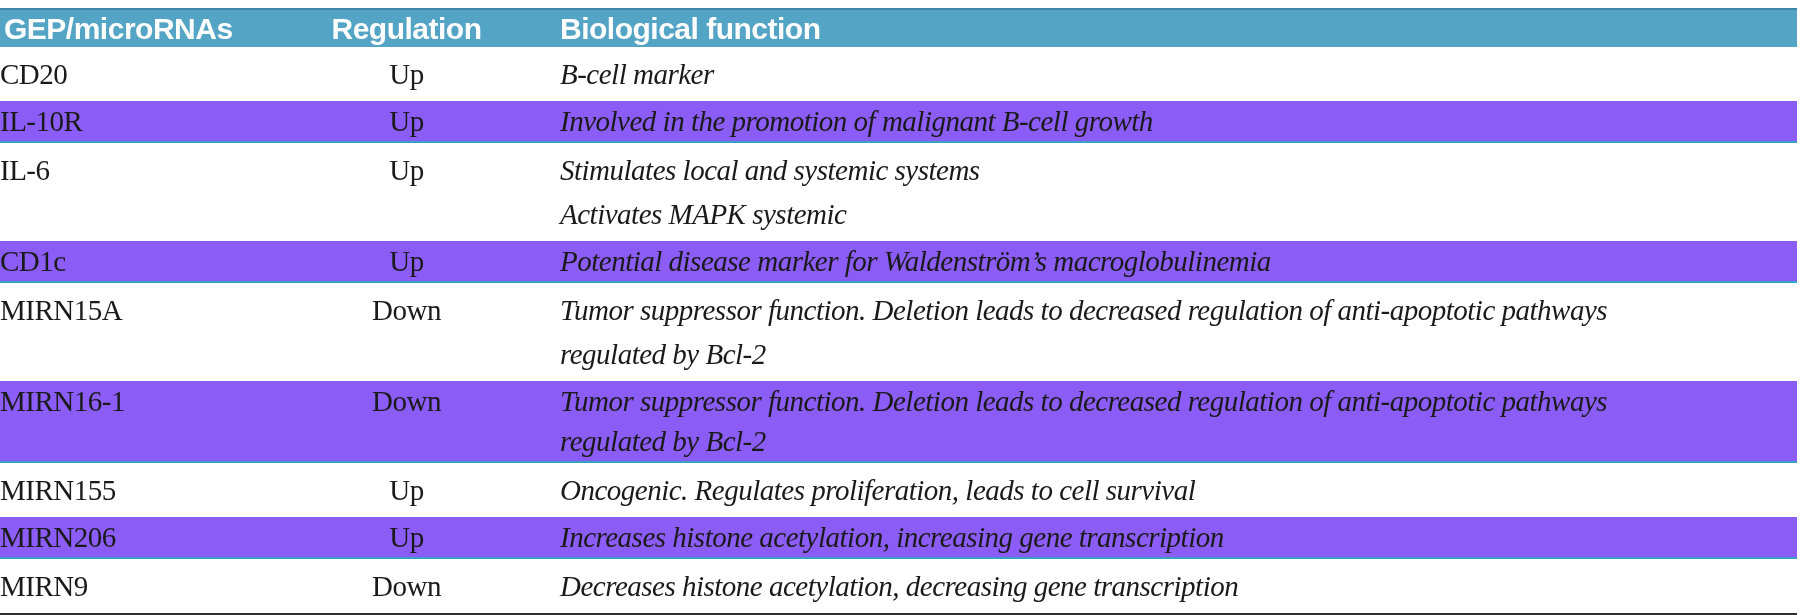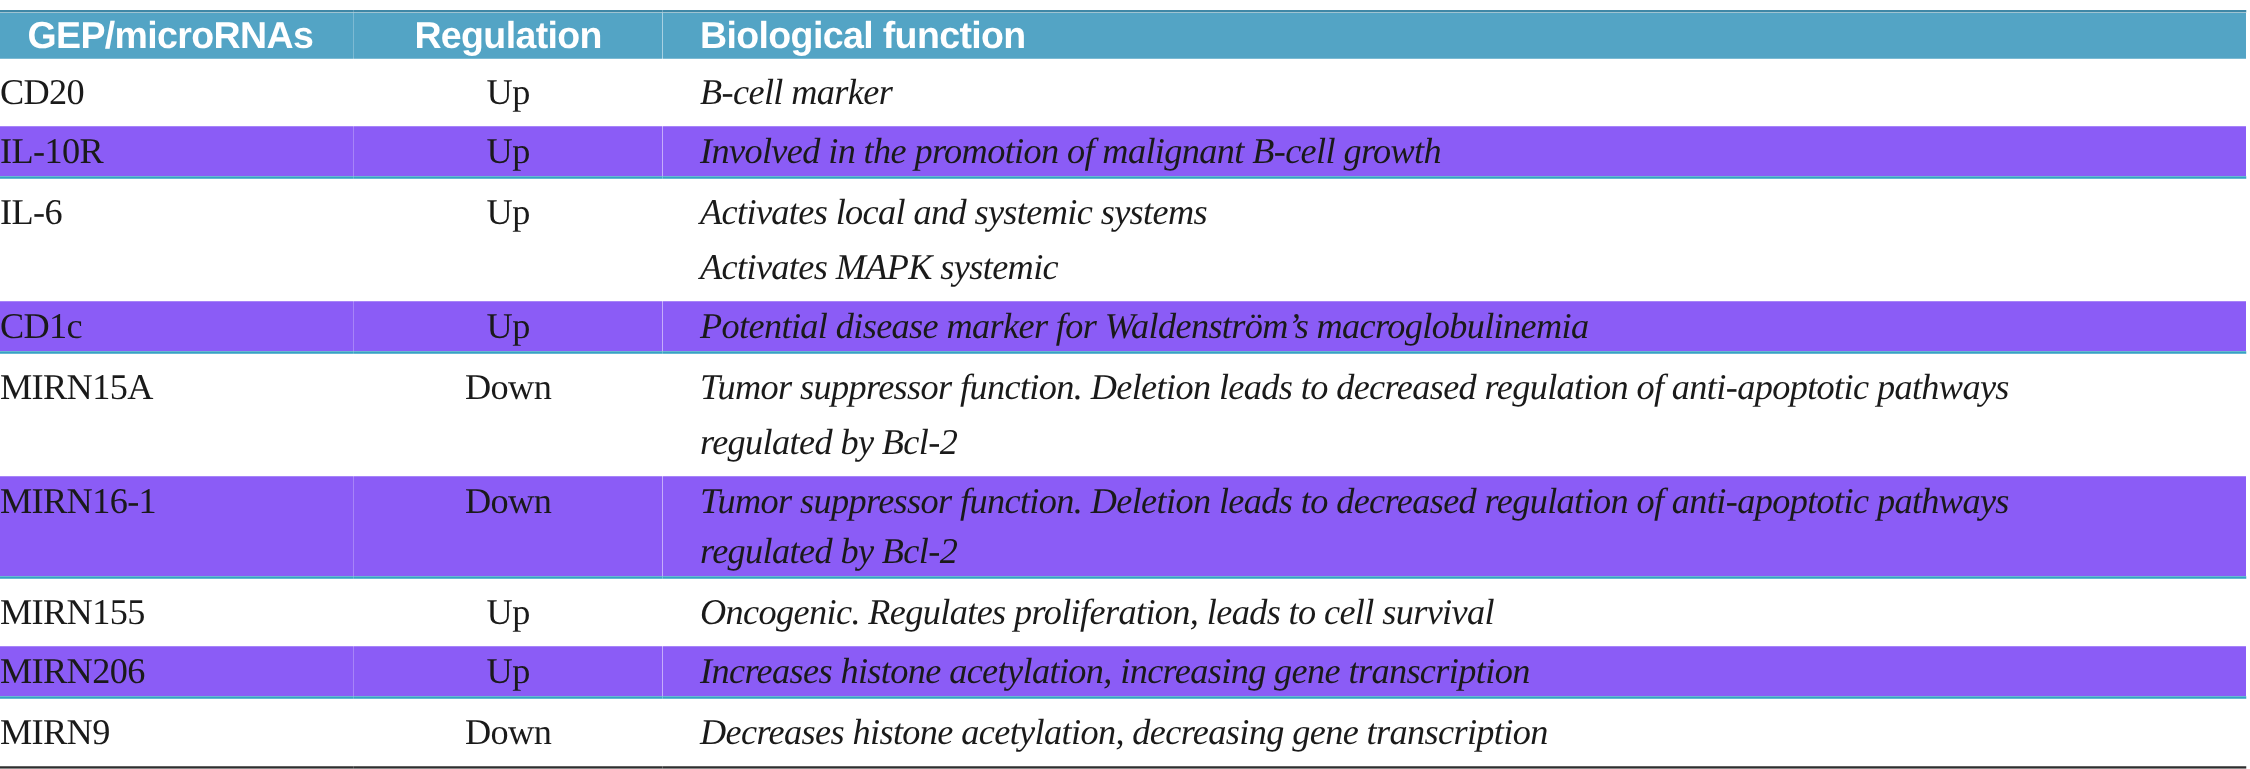--- a/index.html
+++ b/index.html
@@ -33,21 +33,21 @@
     font-weight: bold;
     font-size: 30px;
     letter-spacing: -0.5px;
     height: 37px;
     line-height: 37px;
     padding: 0;
     text-align: left;
     white-space: nowrap;
     overflow: hidden;
   }
-  thead th.h-gene { padding-left: 22px; }
+  thead th.h-gene { padding-left: 4px; }
   thead th.h-reg  { text-align: center; }
   thead th.h-fn   { padding-left: 30px; }
 
   tbody td {
     font-size: 29px;
     color: #1a1a1a;
     letter-spacing: -0.5px;
     vertical-align: top;
     padding: 0;
     overflow: hidden;
@@ -103,21 +103,21 @@
     <td class="cell-reg">Up</td>
     <td class="cell-fn">
             <div class="fn-line">Involved in the promotion of malignant B-cell growth</div>
           </td>
   </tr>
 
   <tr class="plain">
     <td class="cell-gene">IL-6</td>
     <td class="cell-reg">Up</td>
     <td class="cell-fn">
-            <div class="fn-line">Activates local and systemic systems</div>
+            <div class="fn-line">Stimulates local and systemic systems</div>
             <div class="fn-line">Activates MAPK systemic</div>
           </td>
   </tr>
 
   <tr class="shaded">
     <td class="cell-gene">CD1c</td>
     <td class="cell-reg">Up</td>
     <td class="cell-fn">
             <div class="fn-line">Potential disease marker for Waldenström’s macroglobulinemia</div>
           </td>

